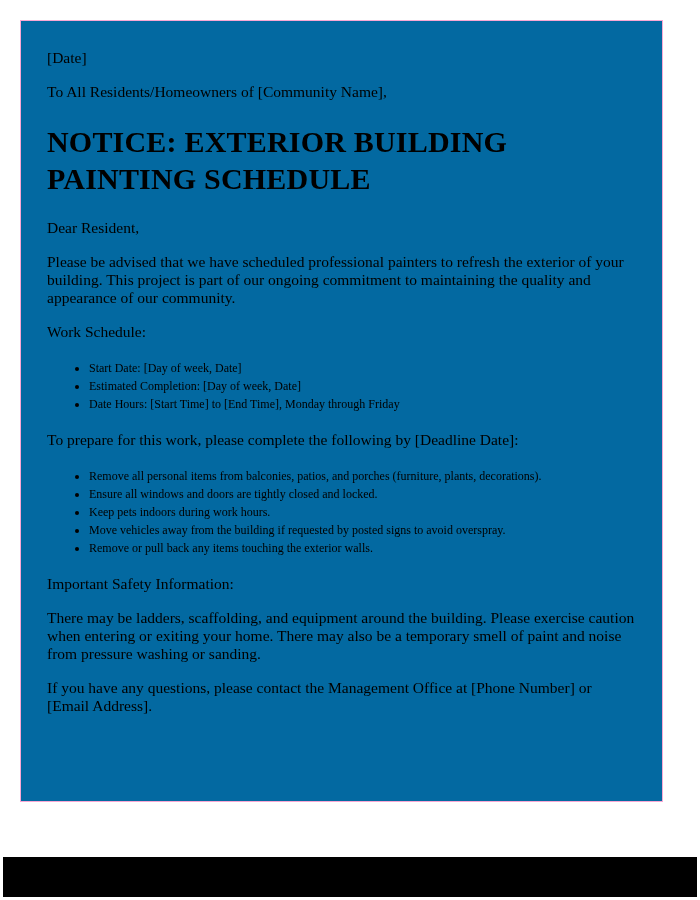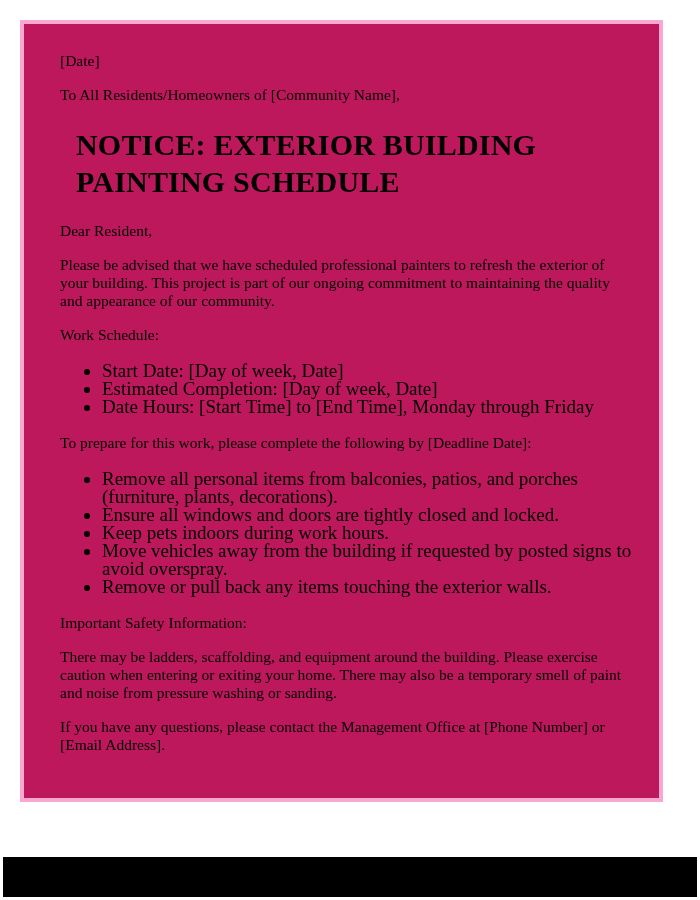--- a/index.html
+++ b/index.html
@@ -18,44 +18,44 @@
     height: 900px;
     background: #ffffff;
   }
   .doc-frame {
     position: absolute;
     left: 20px;
     top: 20px;
     width: 643px;
     height: 782px;
     box-sizing: border-box;
-    border: 4px solid #f9a8d4;
-    padding: 28px 26px 0 36px;
+    border: 1px solid #f9a8d4;
+    padding: 28px 26px 0 26px;
     overflow: hidden;
-    background: #be185d;
+    background: #0369a1;
   }
   .doc-frame p {
     margin: 16px 0;
     font-size: 15.5px;
     line-height: 18px;
   }
   .doc-frame p:first-child {
     margin-top: 0;
   }
   h1.doc-title {
     font-size: 30px;
     line-height: 37px;
     font-weight: bold;
-    margin: 22px 16px;
+    margin: 22px 0;
     letter-spacing: 0.2px;
   }
   ul.doc-list {
     margin: 18px 0;
     padding-left: 42px;
-    font-size: 19px;
+    font-size: 12px;
     line-height: 18px;
   }
   ul.doc-list li {
     margin: 0;
     padding: 0;
   }
   b { font-weight: normal; }
   .bottom-bar {
     position: absolute;
     left: 3px;

